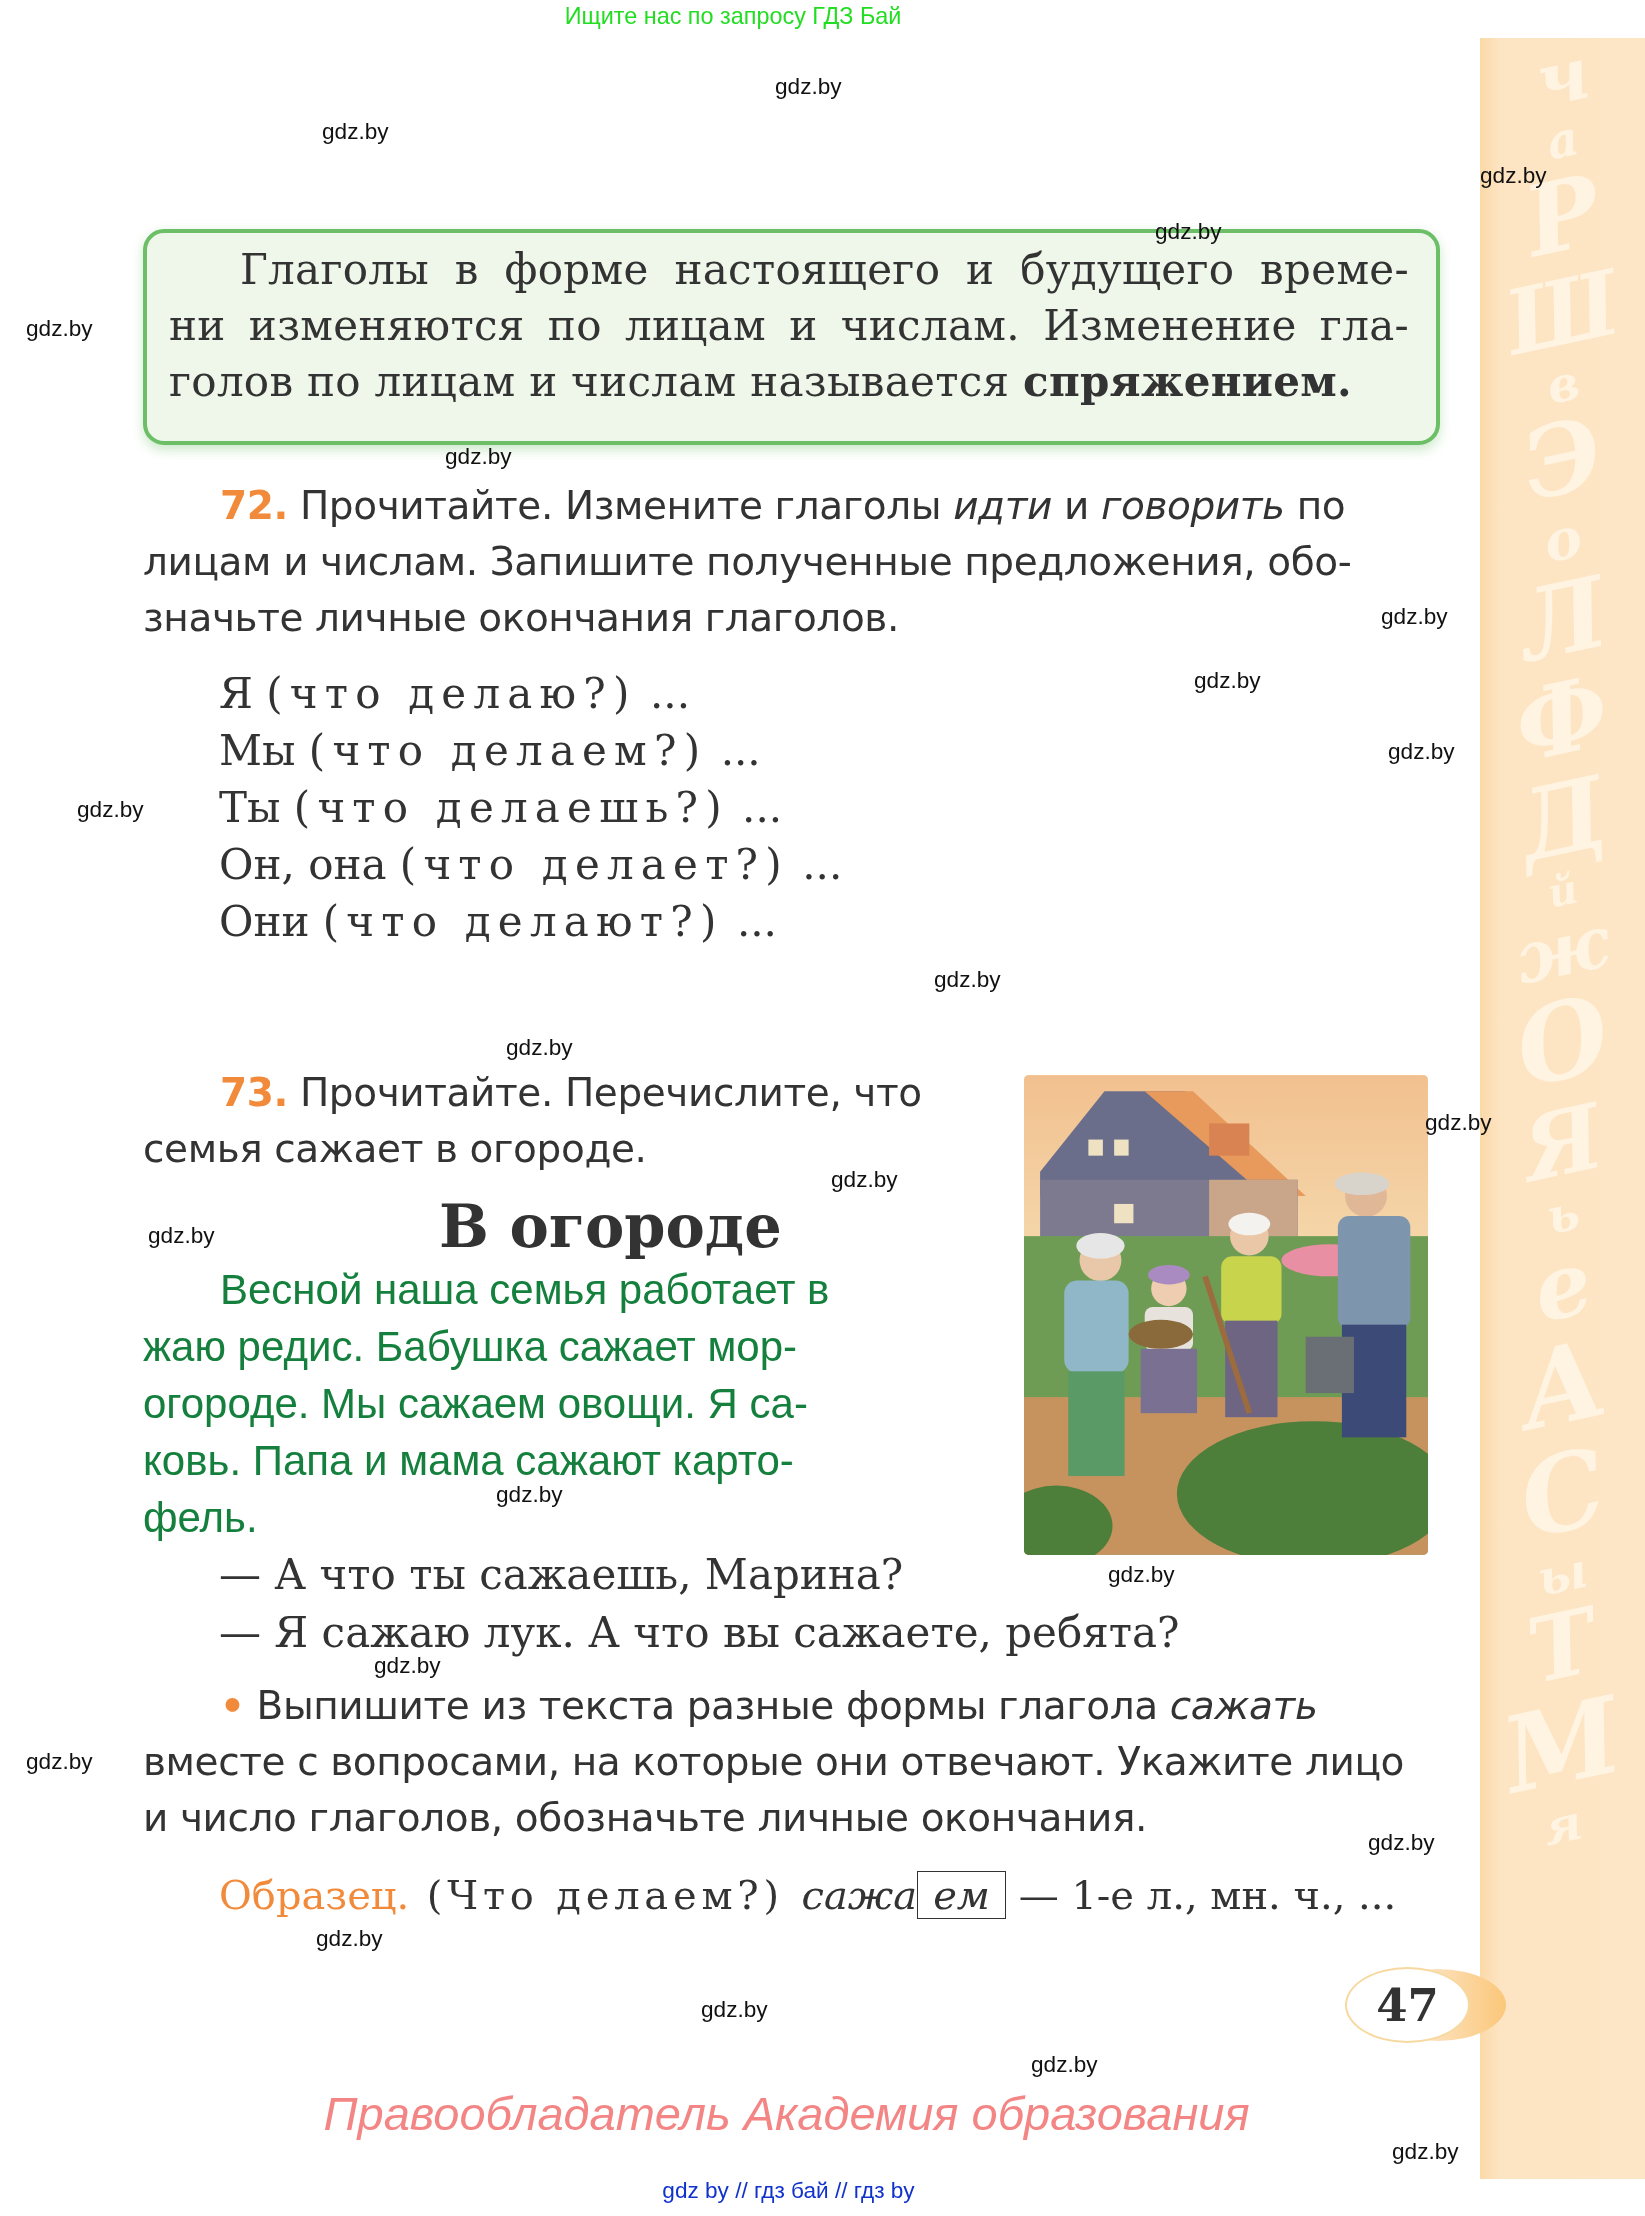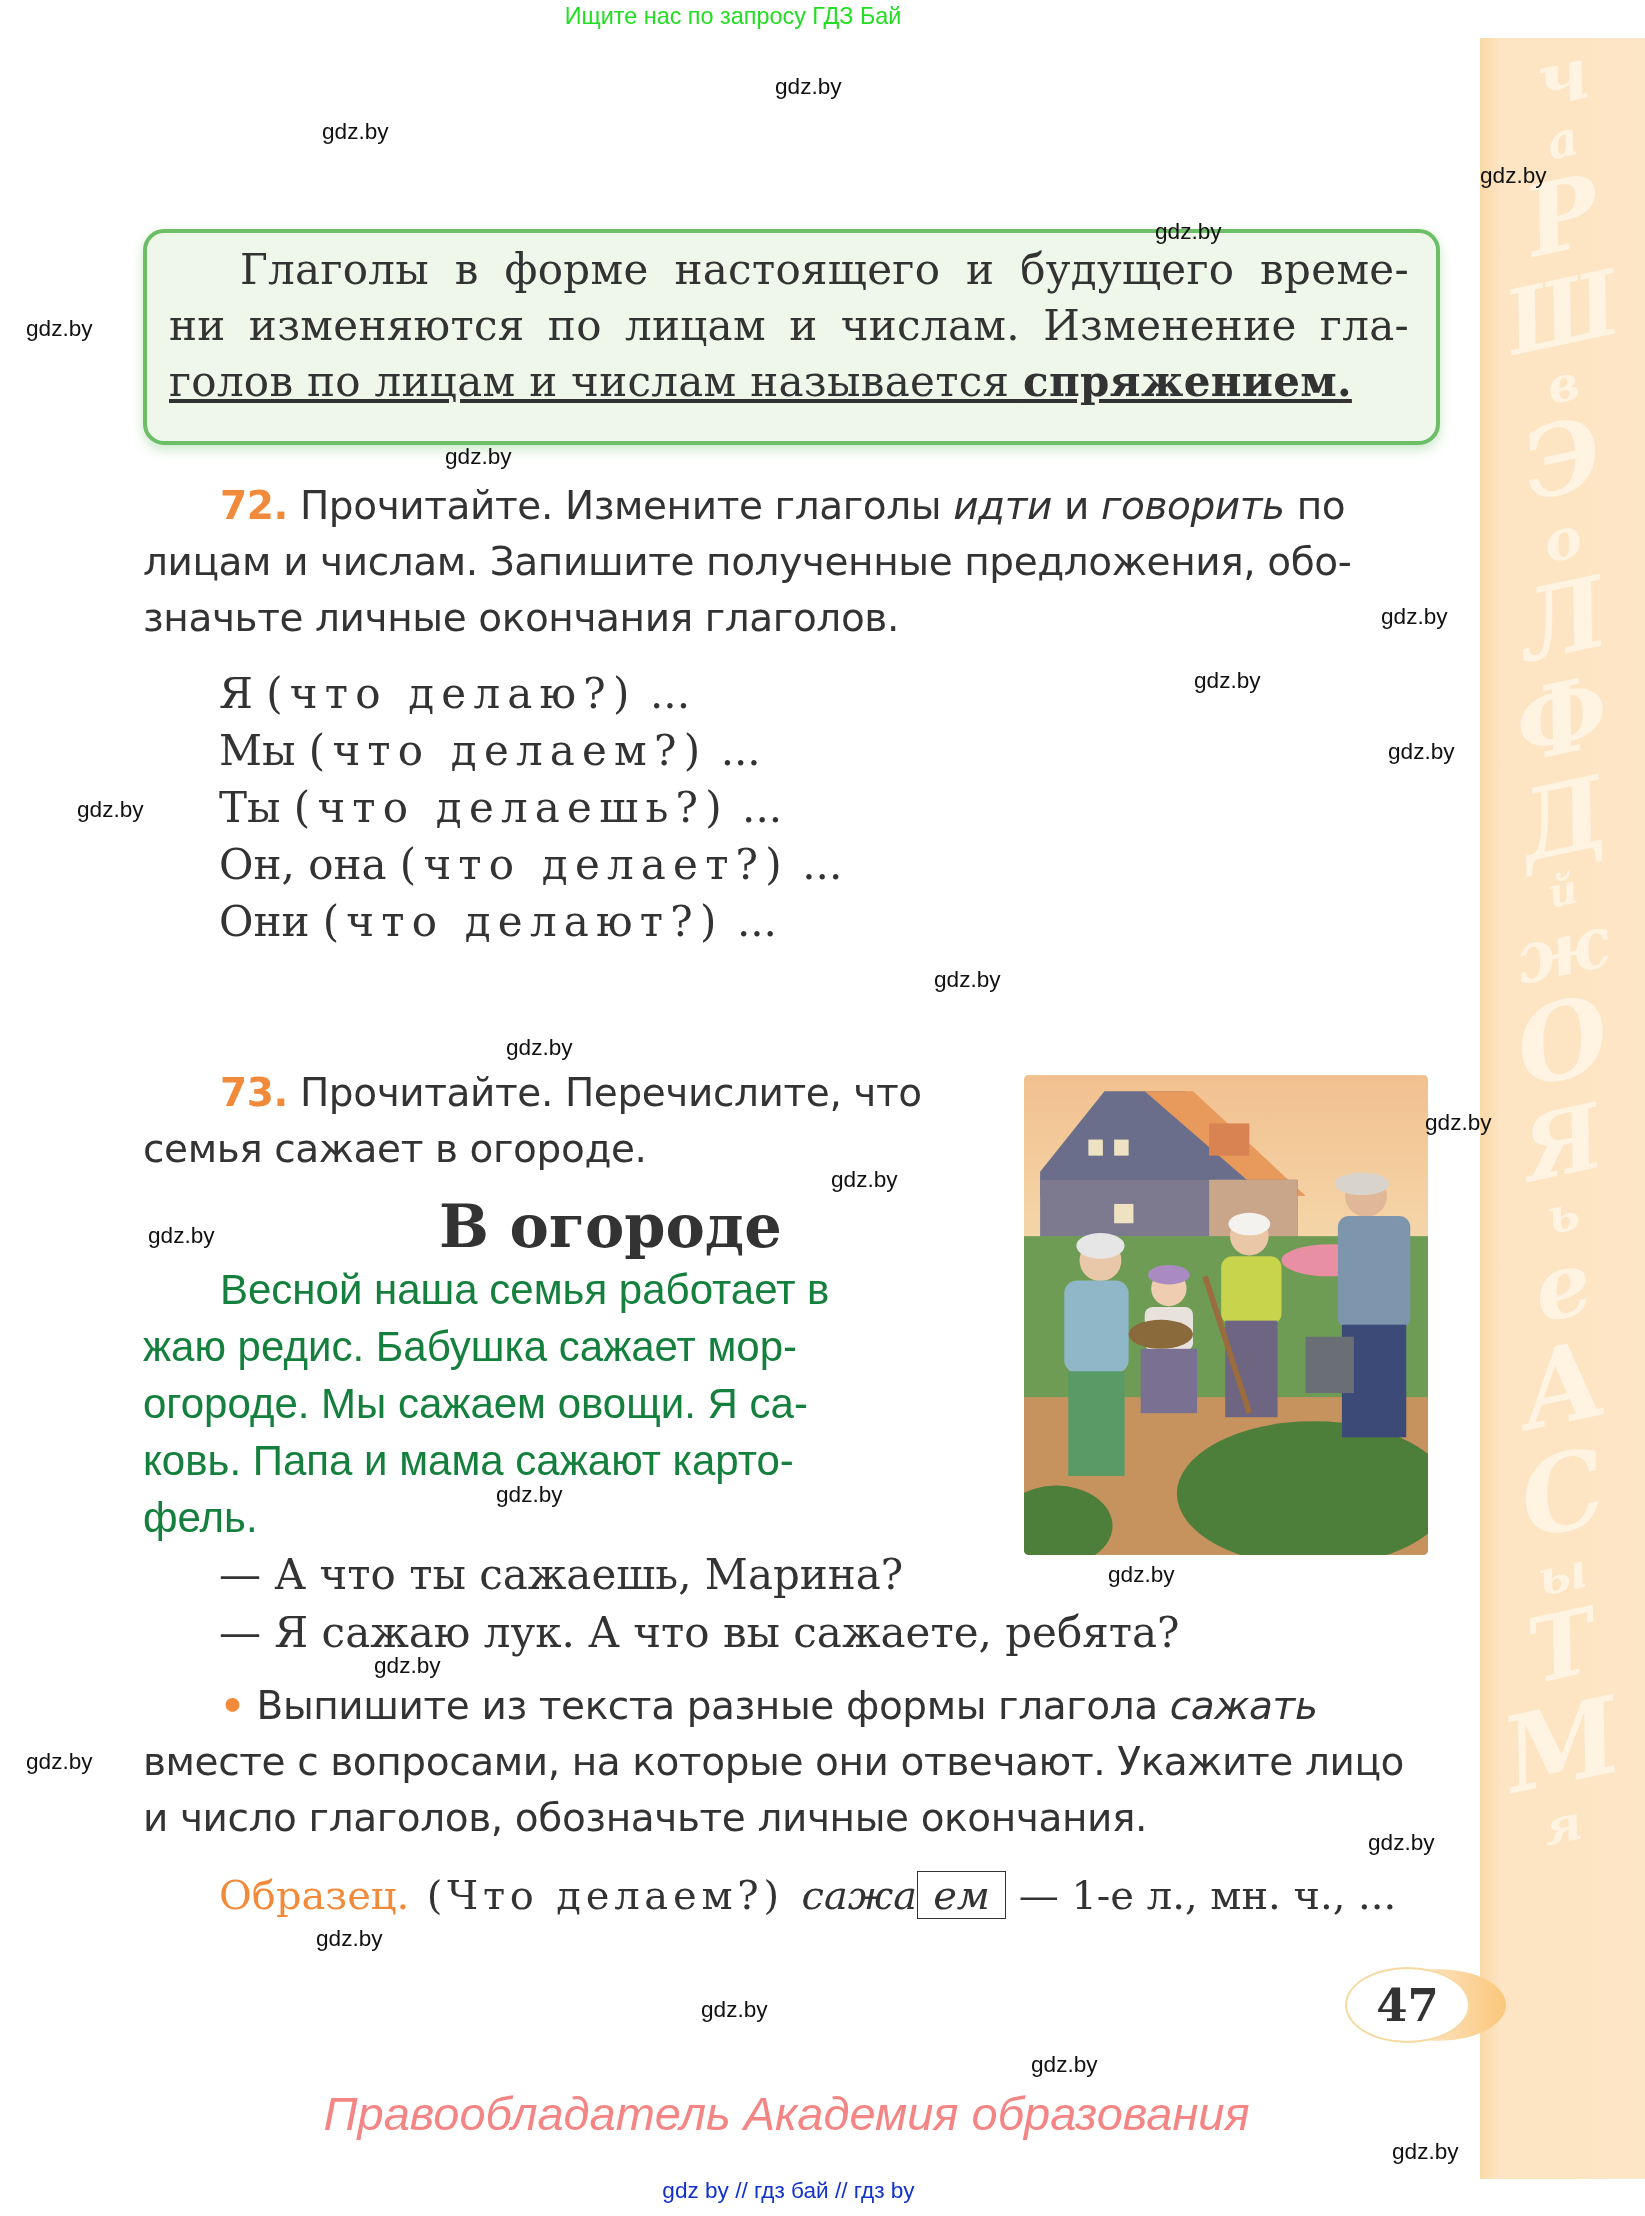--- a/index.html
+++ b/index.html
@@ -135,21 +135,21 @@
       <span style="font-size: 89px; margin-top: 3.2px;">Т</span>
       <span style="font-size: 105px; margin-top: 3.2px;">М</span>
       <span style="font-size: 48px; margin-top: 3.2px;">я</span>
     </div>
 </div>
 
 <div class="rule-box"></div>
 <div class="rule-text">
   <span class="rule-line first">Глаголы в форме настоящего и будущего време-</span>
   <span class="rule-line">ни изменяются по лицам и числам. Изменение гла-</span>
-  <span class="rule-line" style="text-align:left;text-align-last:left;text-decoration:underline;"><span>голов по лицам и числам называется </span><b>спряжением</b><b>.</b></span>
+  <span class="rule-line" style="text-align:left;text-align-last:left;"><span>голов по лицам и числам называется </span><b>спряжением</b><b>.</b></span>
 </div>
 
 <div class="task" style="top:478px;">
   <span class="line indent"><span class="task-num">72.</span><span> Прочитайте. Измените глаголы </span><em>идти</em><span> и </span><em>говорить</em><span> по</span></span>
   <span class="line">лицам и числам. Запишите полученные предложения, обо-</span>
   <span class="line">значьте личные окончания глаголов.</span>
 </div>
 
 <div class="conj">
   <span class="row"><span>Я</span> <span class="spaced">(что делаю?)</span><span> ...</span></span>

